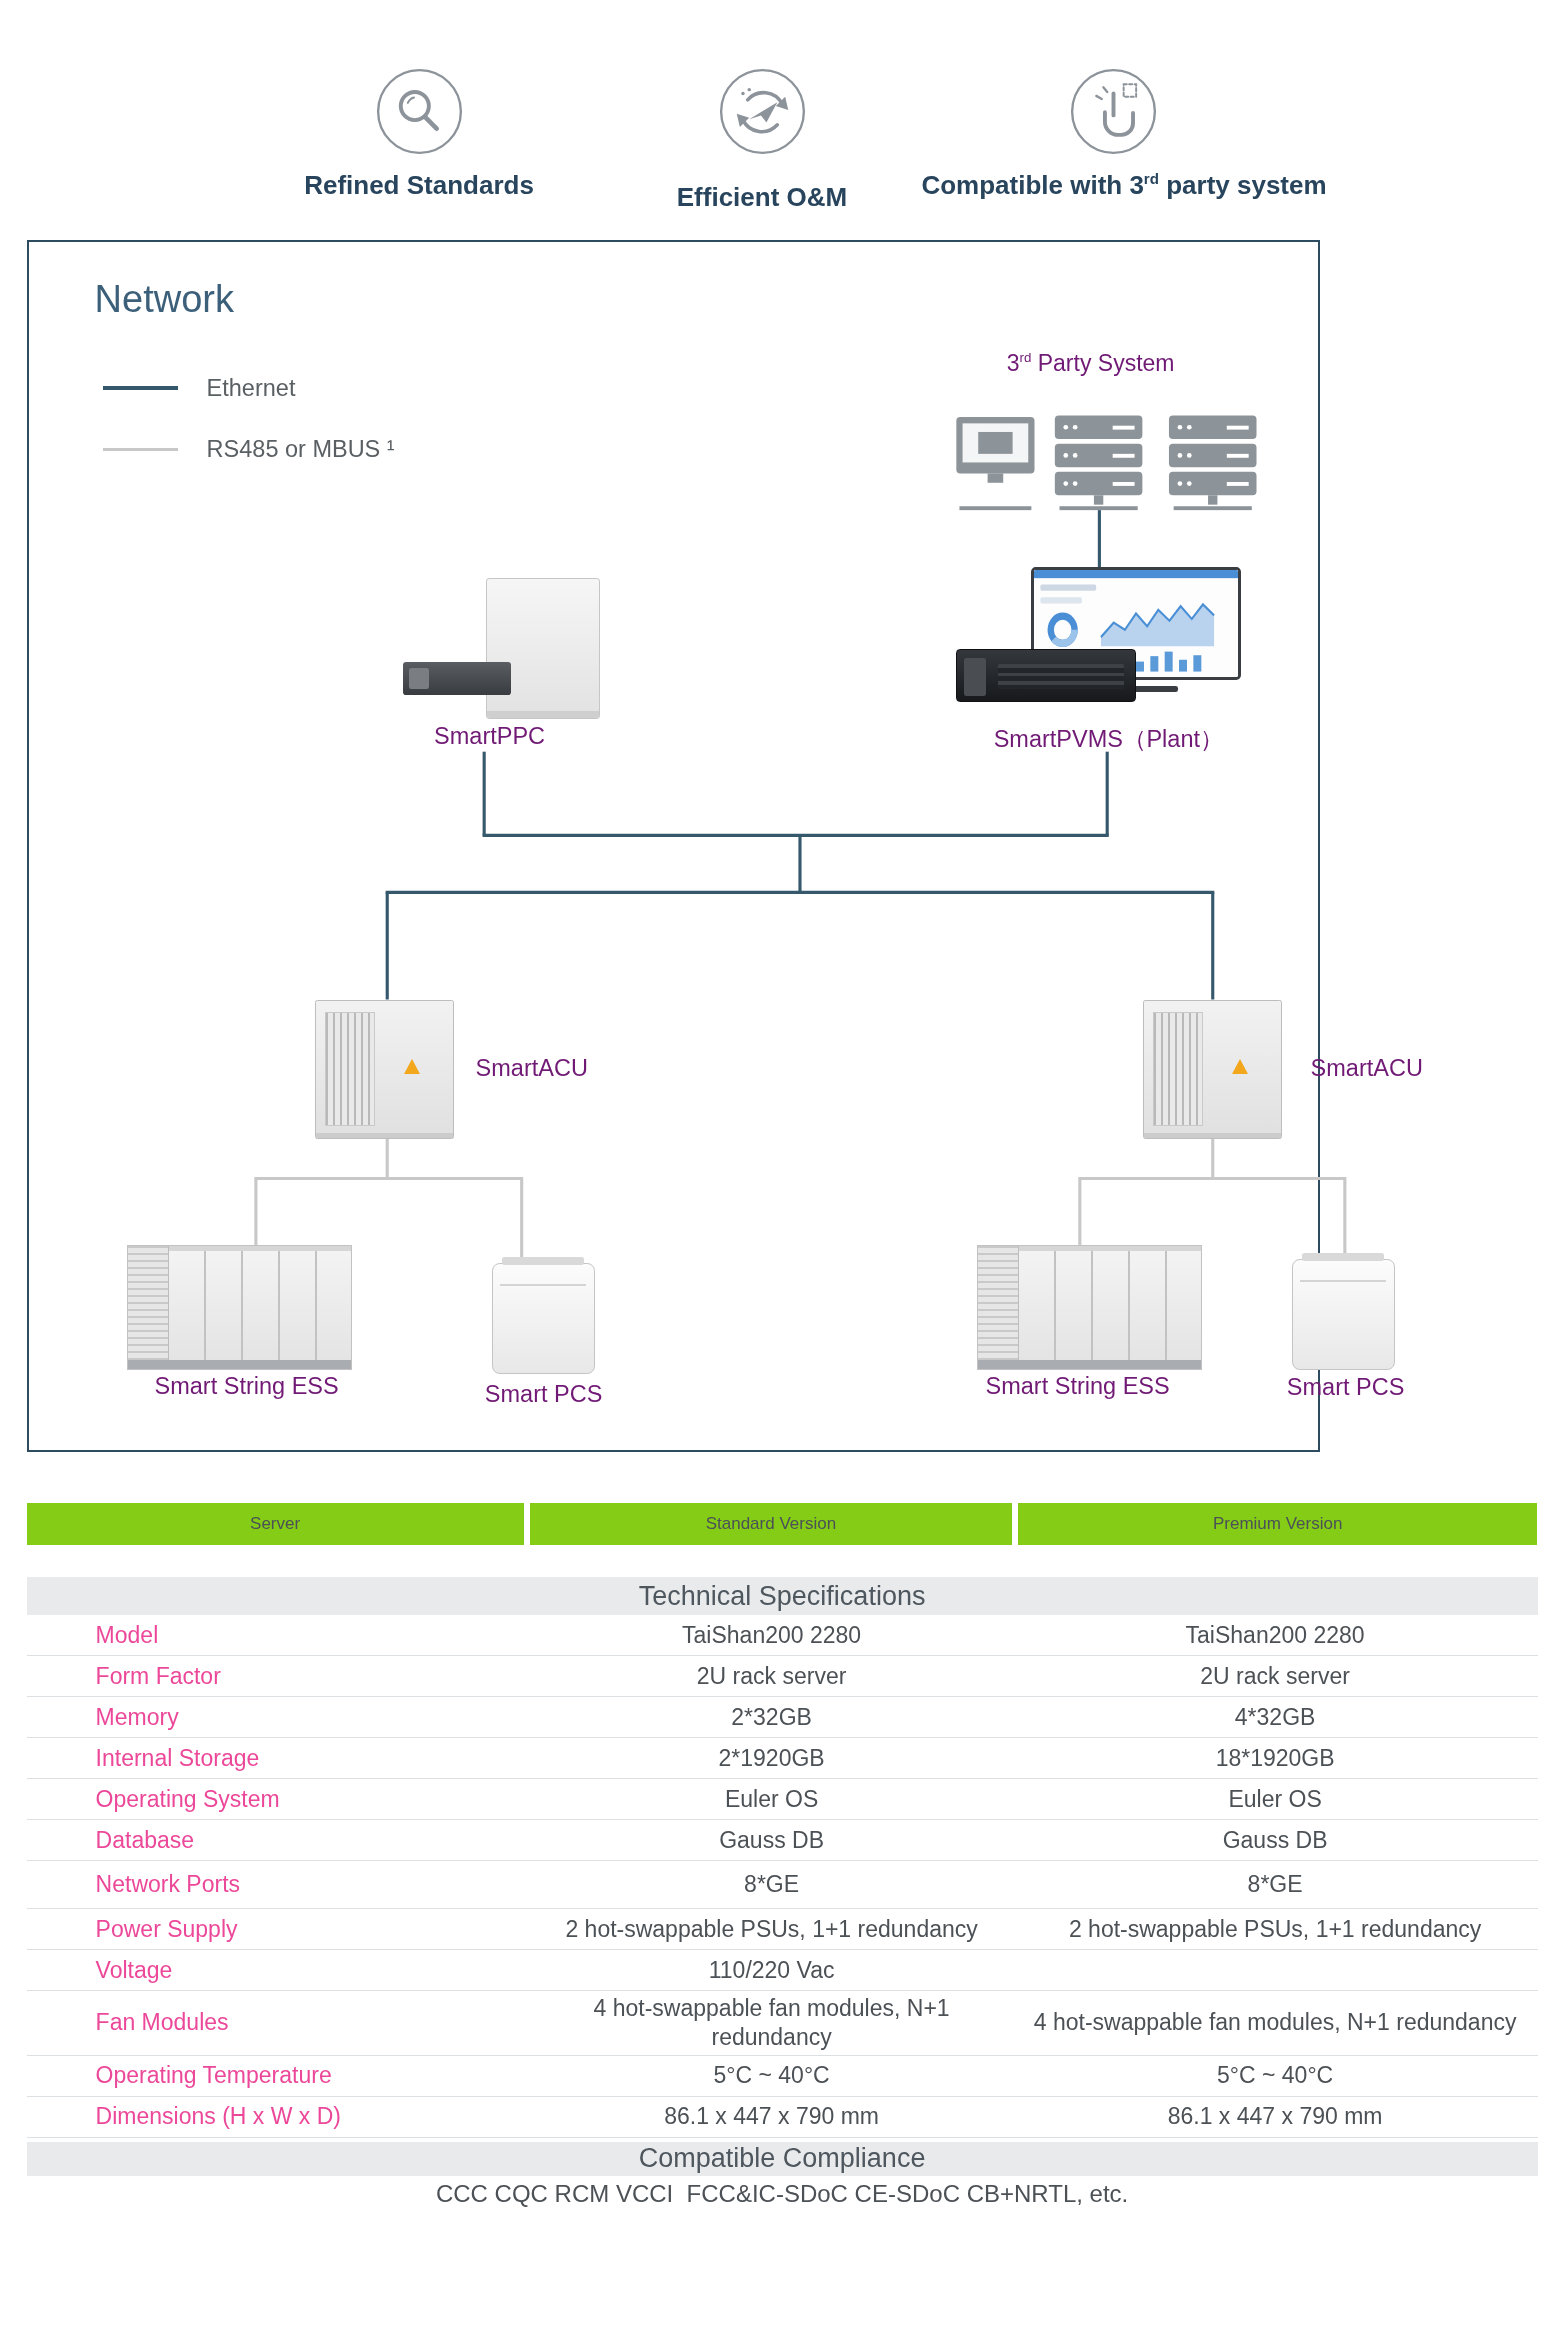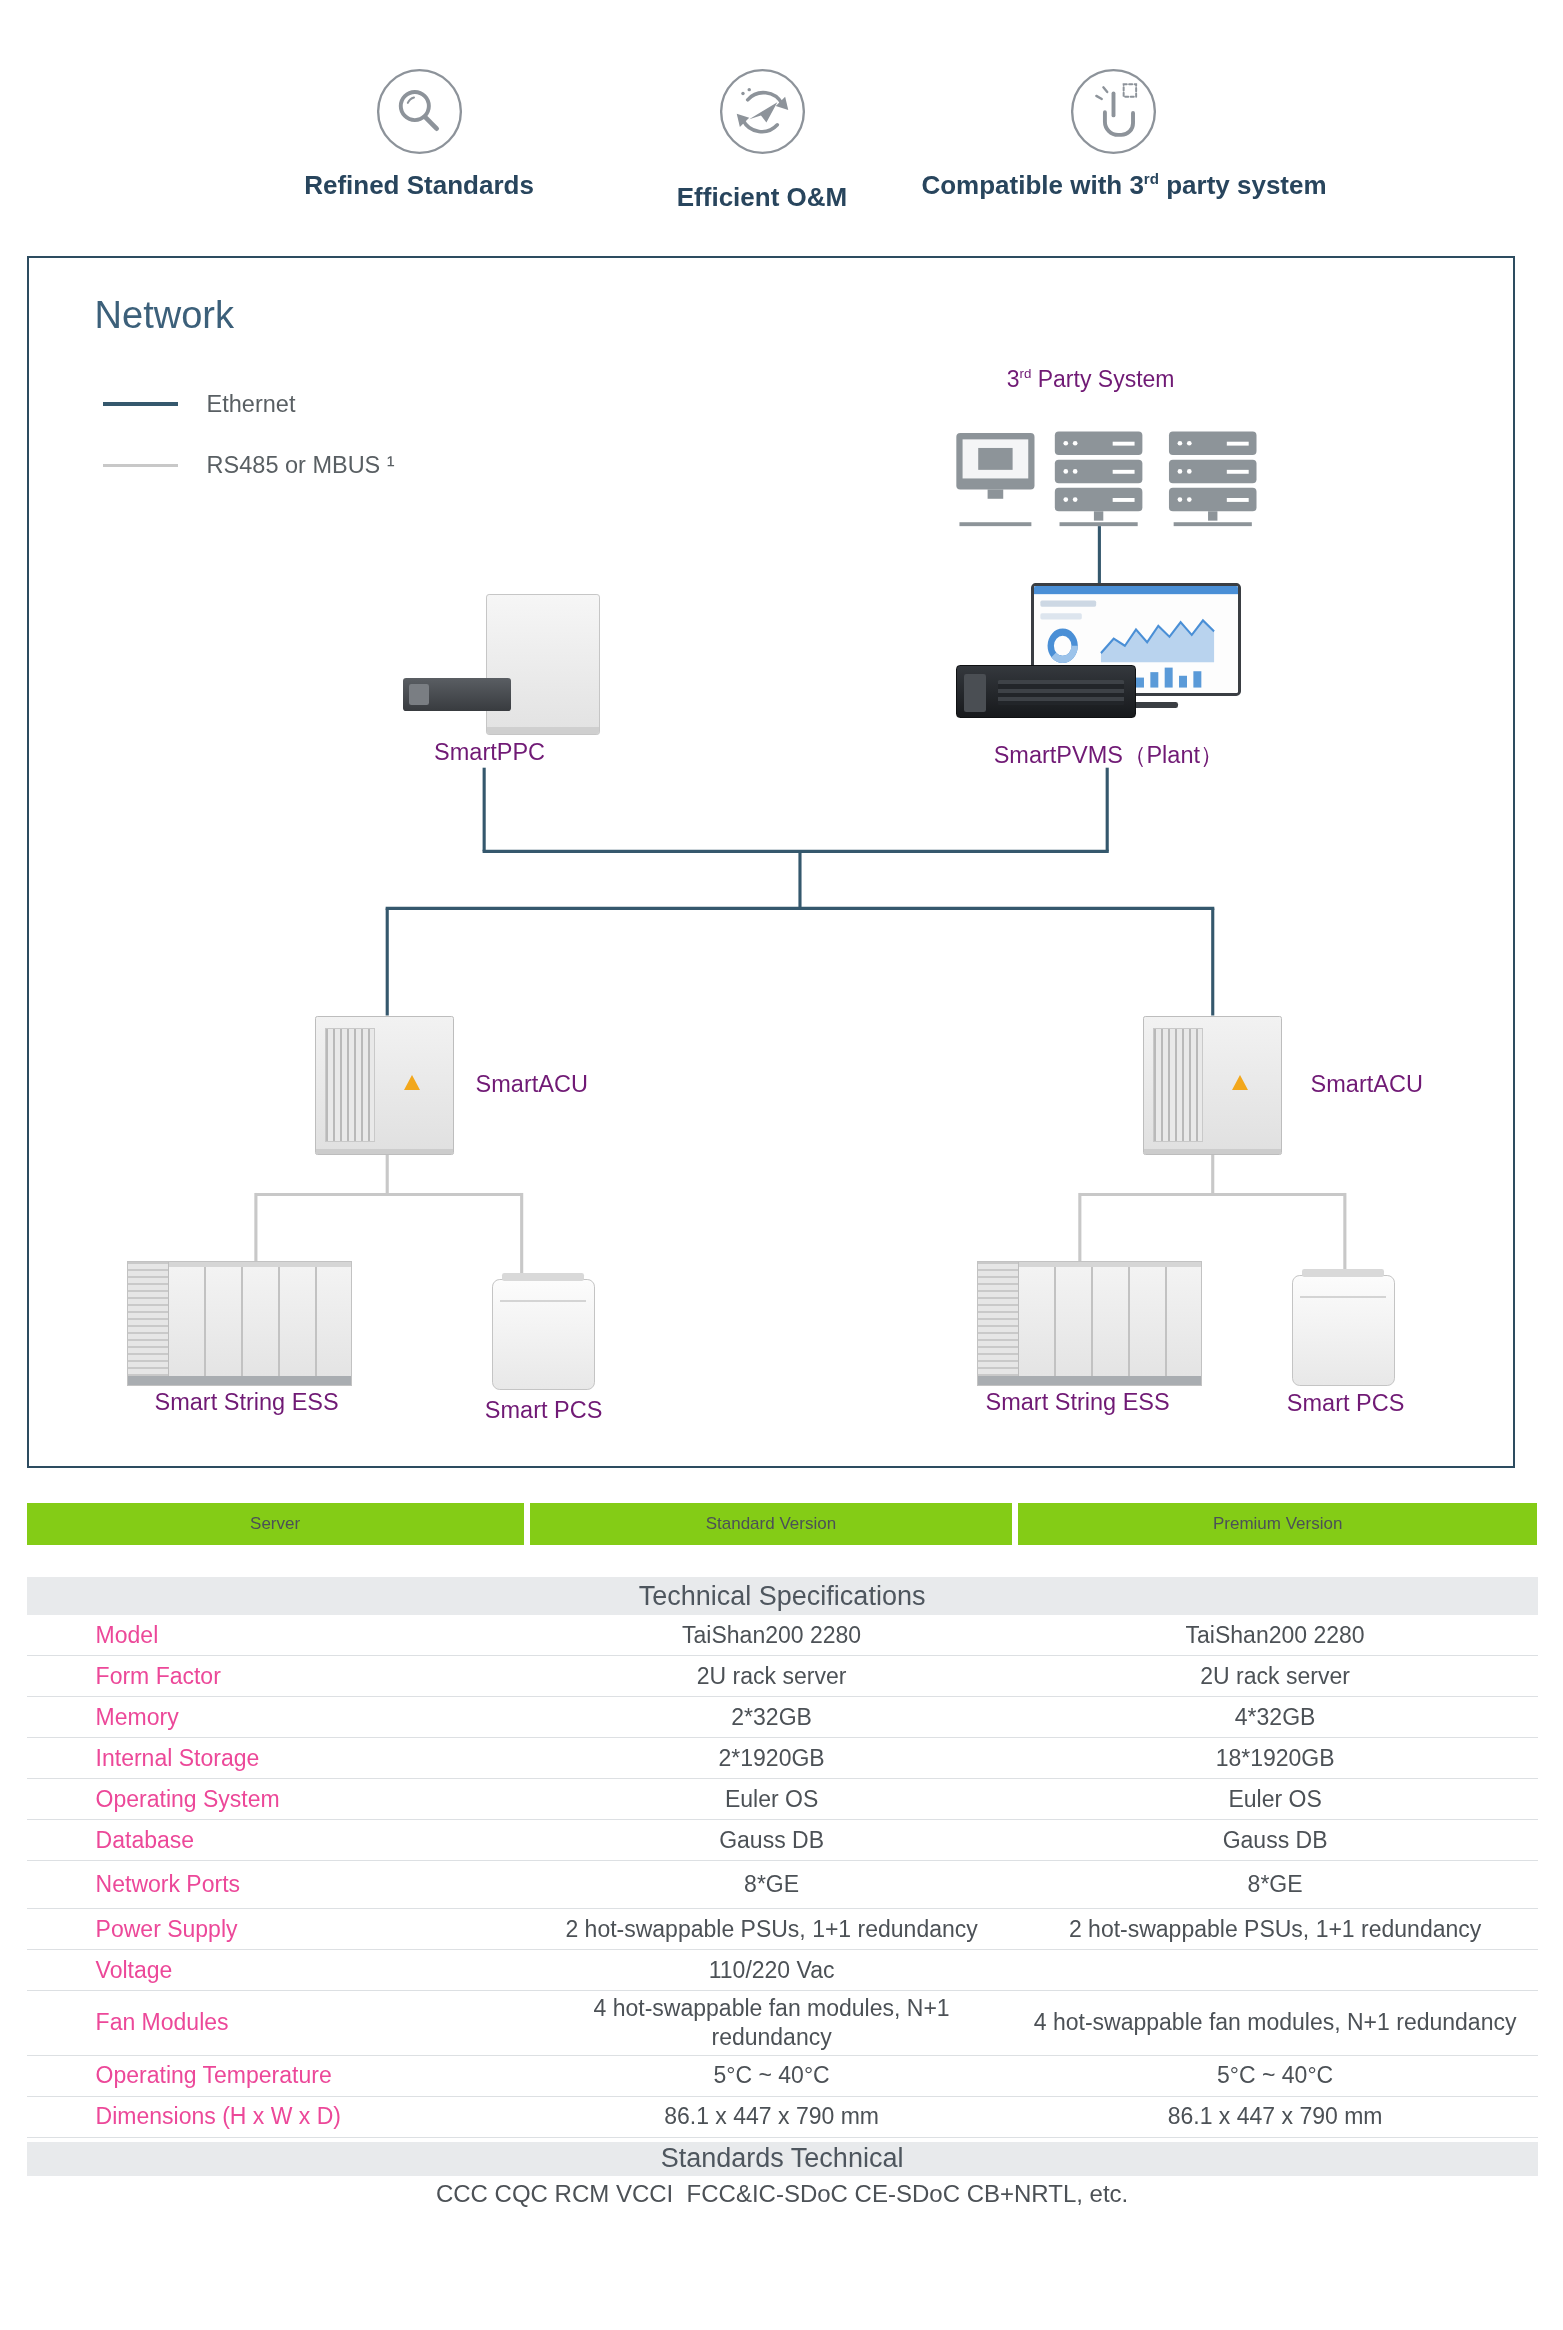--- a/index.html
+++ b/index.html
@@ -10,21 +10,21 @@
   
   .features { position:absolute; left:0; top:0; width:1564px; height:256px; }
   .feature-icon { position:absolute; width:89px; height:89px; top:67px; }
   .fi-1 { left:375px; } .fi-2 { left:718px; } .fi-3 { left:1069px; }
   .feature-label { position:absolute; top:170px; transform:translateX(-50%);
     font-size:26px; font-weight:bold; color:#28455d; white-space:nowrap; }
   .fl-1 { left:419px; } .fl-2 { left:762px;margin-top:12px; } .fl-3 { left:1124px; }
   sup { font-size:58%; vertical-align:super; }
 
   
-  .network-box { position:absolute; left:26.6px; top:256px; width:1488px; height:1212px;
+  .network-box { position:absolute; left:26.6px; top:240px; width:1293px; height:1212px;
     border:2.3px solid #2d4c60; background:#fff;text-align:center; }
   .net-title { position:absolute; left:66px; top:36px; font-size:38px; font-weight:400; color:#3c607a; }
   .legend-line { position:absolute; left:74px; width:75px; height:3.9px; }
   .legend-line.ethernet { top:144px; background:#35586d; }
   .legend-line.rs485 { top:206px; background:#c8c8c8; height:3.1px; }
   .legend-label { position:absolute; left:178px; font-size:23.5px; color:#595f63; white-space:nowrap; }
   .ll-1 { top:133px; } .ll-2 { top:194px; }
 
   .net-lines { position:absolute; left:0; top:0; width:1506px; height:1207px; }
 
@@ -357,18 +357,18 @@
       <div class="tlabel">Operating Temperature</div>
       <div class="tval">5°C ~ 40°C</div>
       <div class="tval">5°C ~ 40°C</div>
     </div>
     <div class="trow">
       <div class="tlabel">Dimensions (H x W x D)</div>
       <div class="tval">86.1 x 447 x 790 mm</div>
       <div class="tval">86.1 x 447 x 790 mm</div>
     </div>
 
-    <div class="section-bar compliance-bar">Standards Technical</div>
+    <div class="section-bar compliance-bar">Compatible Compliance</div>
     <div class="compliance">CCC CQC RCM VCCI  FCC&amp;IC-SDoC CE-SDoC CB+NRTL, etc.</div>
   </section>
 
 </div>
 
 
 </body></html>

